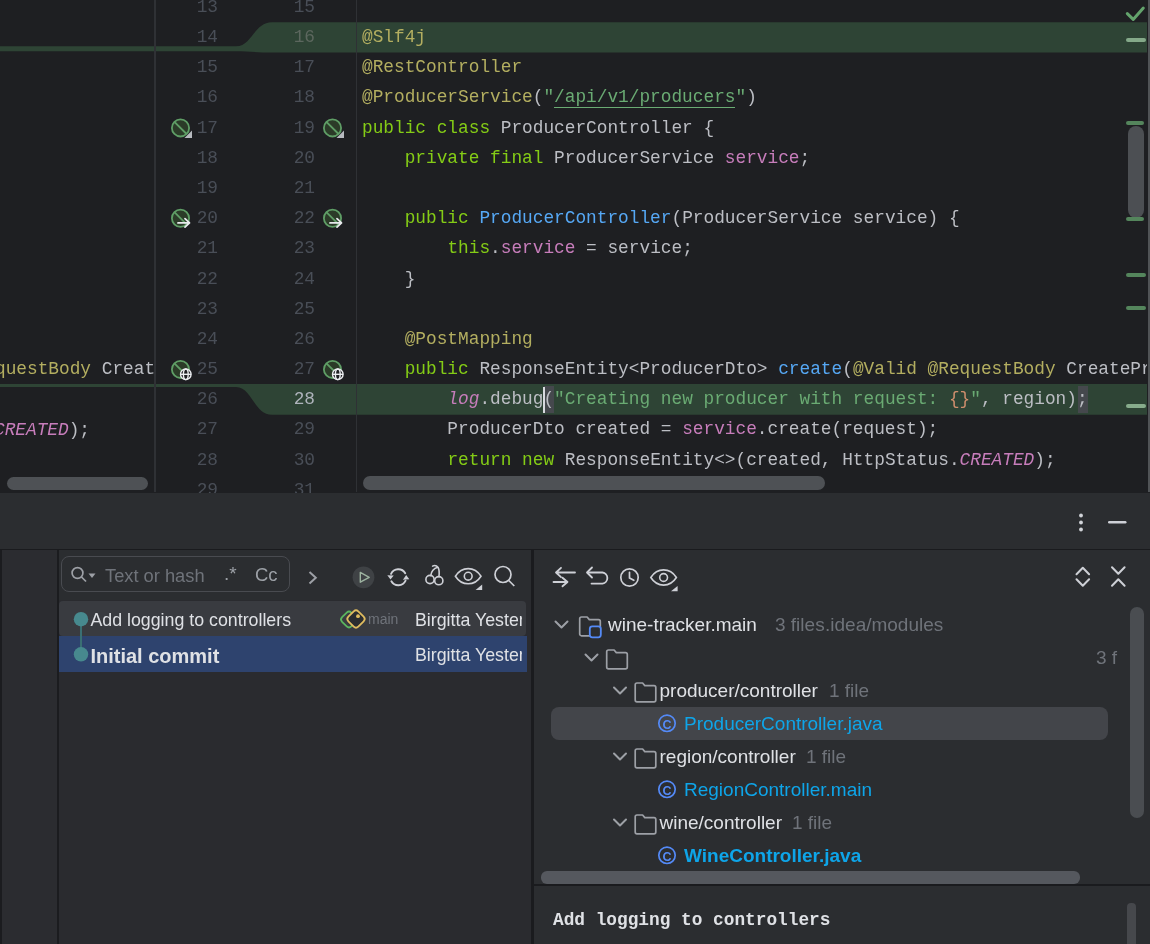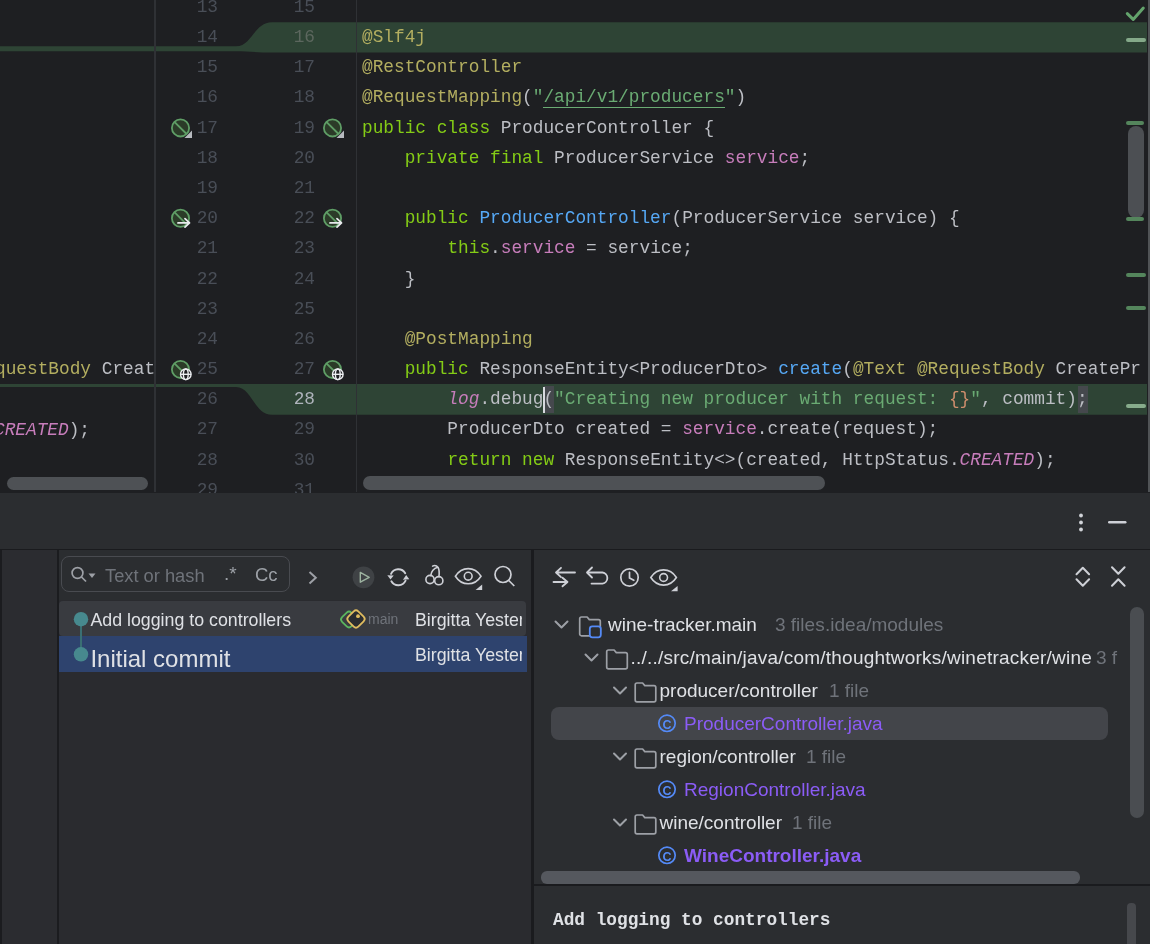--- a/index.html
+++ b/index.html
@@ -12,21 +12,21 @@
   .O { color:#84cc16; } 
   .W { color:#BCBEC4; } 
   .P { color:#C77DBB; } 
   .Pi { color:#C77DBB; font-style:italic; }
   .B { color:#56A8F5; } 
   .G { color:#6AAB73; } 
   .O2 { color:#CF8E6D; }
   .num { color:#494E57; }
   .ui { font-size:19px; color:#DFE1E5; }
   .gray { color:#6F737A; }
-  .blue { color:#8b5cf6; }
+  .blue { color:#0ea5e9; }
   svg { display:block; }
 </style>
 </head>
 <body>
 <div id="root">
 
   <div class="abs" id="editor" style="left:0; top:0; width:1150px; height:492.5px; overflow:hidden; background:#1E1F22;">
 
     <svg class="abs" style="left:0; top:0;" width="1150" height="493">
       <path d="M0,46.2 H236 C252,46.2 254,22.3 272,22.3 H1147 V52.6 H272 C258,52.6 248,51.3 236,51.3 H0 Z" fill="#2E4435"></path>
@@ -79,31 +79,31 @@
 
     <div class="abs" style="left:355.5px; top:0; width:1.5px; height:492px; background:#2F3135;"></div>
 
     <div class="abs" style="left:543.6px; top:386px; width:10.7px; height:27px; background:#45484D;"></div>
     <div class="abs" style="left:1077.7px; top:386px; width:10.7px; height:27px; background:#45484D;"></div>
     <div class="abs" style="left:542.6px; top:387px; width:2px; height:26px; background:#D8DADF;"></div>
 
     <div class="abs mono" style="left:362px; top:-8.2px;">
 <span class="Y">@Slf4j</span>
 <span class="Y">@RestController</span>
-<span class="Y">@RequestMapping</span><span class="W">(</span><span class="G">"<span style="border-bottom:1.5px solid #6AAB73;">/api/v1/producers</span>"</span><span class="W">)</span>
+<span class="Y">@ProducerService</span><span class="W">(</span><span class="G">"<span style="border-bottom:1.5px solid #6AAB73;">/api/v1/producers</span>"</span><span class="W">)</span>
 <span class="O">public class </span><span class="W">ProducerController {</span>
 <span class="W">    </span><span class="O">private final </span><span class="W">ProducerService </span><span class="P">service</span><span class="W">;</span>
 
 <span class="W">    </span><span class="O">public </span><span class="B">ProducerController</span><span class="W">(ProducerService service) {</span>
 <span class="W">        </span><span class="O">this</span><span class="W">.</span><span class="P">service</span><span class="W"> = service;</span>
 <span class="W">    }</span>
 
 <span class="W">    </span><span class="Y">@PostMapping</span>
-<span class="W">    </span><span class="O">public </span><span class="W">ResponseEntity&lt;ProducerDto&gt; </span><span class="B">create</span><span class="W">(</span><span class="Y">@Text @RequestBody</span><span class="W"> CreatePr</span>
-<span class="W">        </span><span class="Pi">log</span><span class="W">.debug(</span><span class="G">"Creating new producer with request: </span><span class="O2">{}</span><span class="G">"</span><span class="W">, commit);</span>
+<span class="W">    </span><span class="O">public </span><span class="W">ResponseEntity&lt;ProducerDto&gt; </span><span class="B">create</span><span class="W">(</span><span class="Y">@Valid @RequestBody</span><span class="W"> CreatePr</span>
+<span class="W">        </span><span class="Pi">log</span><span class="W">.debug(</span><span class="G">"Creating new producer with request: </span><span class="O2">{}</span><span class="G">"</span><span class="W">, region);</span>
 <span class="W">        ProducerDto created = </span><span class="P">service</span><span class="W">.create(request);</span>
 <span class="W">        </span><span class="O">return new </span><span class="W">ResponseEntity&lt;&gt;(created, HttpStatus.</span><span class="Pi">CREATED</span><span class="W">);</span></div>
 
     <div class="abs" style="left:1147px; top:0; width:3px; height:492px; background:#1E1F22;"></div>
     <div class="abs" style="left:1148.2px; top:0; width:1.6px; height:492px; background:#505356;"></div>
 
     <div class="abs" style="left:1128px; top:126.4px; width:16px; height:92px; border-radius:8px; background:#4C4F53;"></div>
 
     <div class="abs" style="left:1125.5px; top:37.6px;  width:20.5px; height:4px; border-radius:2px; background:#84A989;"></div>
     <div class="abs" style="left:1125.5px; top:121.3px; width:18.5px; height:4px; border-radius:2px; background:#54855C;"></div>
@@ -186,42 +186,41 @@
   <div class="abs" style="left:58.8px; top:600.5px; width:467px; height:35px; background:#393B40; border-radius:4px;"></div>
   <div class="abs" style="left:58.8px; top:636px; width:468px; height:36px; background:#2E436E;"></div>
   <div class="abs" style="left:79.6px; top:619px; width:2.6px; height:36px; background:#3A6F73;"></div>
   <svg class="abs" style="left:70px; top:608px;" width="25" height="60" fill="#47898E">
     <circle cx="11" cy="11.2" r="7.2"></circle>
     <circle cx="11" cy="46.3" r="7.2"></circle>
   </svg>
   <div class="abs ui" style="left:90.4px; top:609.5px; font-size:17.8px;">Add logging to controllers</div>
   <div class="abs ui gray" style="left:368px; top:610.5px; font-size:14px;">main</div>
   <div class="abs ui" style="left:415px; top:609.5px; width:107px; overflow:hidden; white-space:nowrap; font-size:17.8px;">Birgitta Yestemirova</div>
-  <div class="abs ui" style="left:90.4px; top:645px; font-size:24px;">Initial commit</div>
+  <div class="abs ui" style="left:90.4px; top:645px; font-size:20px;font-weight:bold;">Initial commit</div>
   <div class="abs ui" style="left:415px; top:645px; width:107px; overflow:hidden; white-space:nowrap; font-size:17.8px;">Birgitta Yestemirova</div>
 
   <svg class="abs" style="left:337px; top:604.5px;" width="36" height="30" fill="none">
     <rect x="5.5" y="8" width="13" height="13" rx="3.2" stroke="#5BB65F" stroke-width="1.8" transform="rotate(-45 12 14.5)"></rect>
     <rect x="12" y="7" width="14" height="14" rx="3.2" stroke="#E0BC5F" stroke-width="1.8" transform="rotate(-45 19 14)" fill="#2B2D30"></rect>
     <circle cx="21" cy="11.2" r="1.9" fill="#E0BC5F"></circle>
   </svg>
 
   <div class="abs" style="left:551px; top:706.5px; width:557px; height:33px; background:#43454A; border-radius:8px;"></div>
 
   <div class="abs ui" style="left:608px; top:613.5px;">wine-tracker.main</div>
   <div class="abs ui gray" style="left:775px; top:613.5px;">3 files</div>
   <div class="abs ui gray" style="left:825px; top:613.5px;">.idea/modules</div>
-  <div class="abs ui" style="left:630.5px; top:646.5px; letter-spacing:0.22px;">../../src/main/java/com/thoughtworks/winetracker/wine</div>
   <div class="abs ui gray" style="left:1096px; top:646.5px;">3 f</div>
   <div class="abs ui" style="left:659.5px; top:679.5px;">producer/controller</div>
   <div class="abs ui gray" style="left:829px; top:679.5px;">1 file</div>
   <div class="abs ui blue" style="left:684px; top:712.5px;">ProducerController.java</div>
   <div class="abs ui" style="left:659.5px; top:745.5px;">region/controller</div>
   <div class="abs ui gray" style="left:806px; top:745.5px;">1 file</div>
-  <div class="abs ui blue" style="left:684px; top:778.5px;">RegionController.java</div>
+  <div class="abs ui blue" style="left:684px; top:778.5px;">RegionController.main</div>
   <div class="abs ui" style="left:659.5px; top:811.5px;">wine/controller</div>
   <div class="abs ui gray" style="left:792px; top:811.5px;">1 file</div>
   <div class="abs ui blue" style="left:684px; top:844.5px;font-weight:bold;">WineController.java</div>
 
   <div class="abs" style="left:1130px; top:607px; width:13.5px; height:211px; border-radius:7px; background:#4A4D51;"></div>
   <div class="abs" style="left:541px; top:871px; width:539px; height:12.5px; border-radius:6px; background:#55585E;"></div>
 
   <div class="abs" style="left:533.6px; top:883.5px; width:616.4px; height:2px; background:#1A1B1E;"></div>
 
   <div class="abs mono" style="left:553px; top:904.5px; font-weight:bold; color:#DFE1E5;">Add logging to controllers</div>

